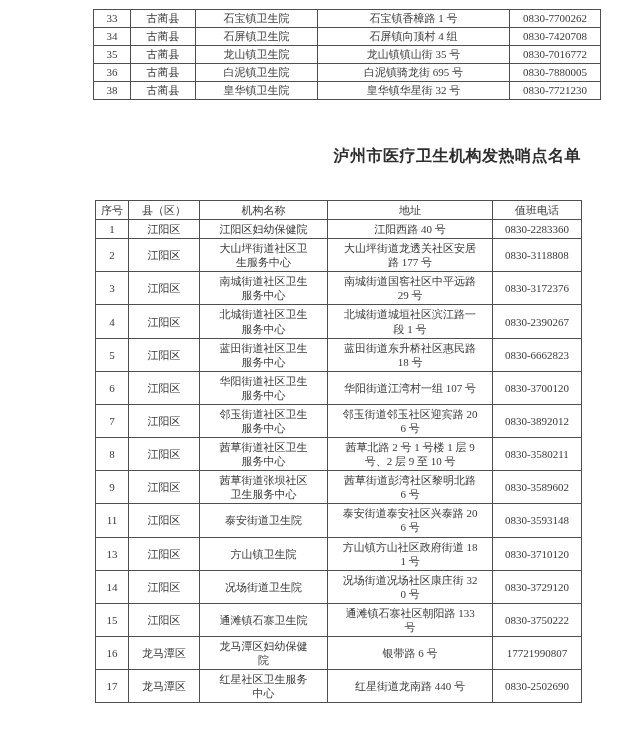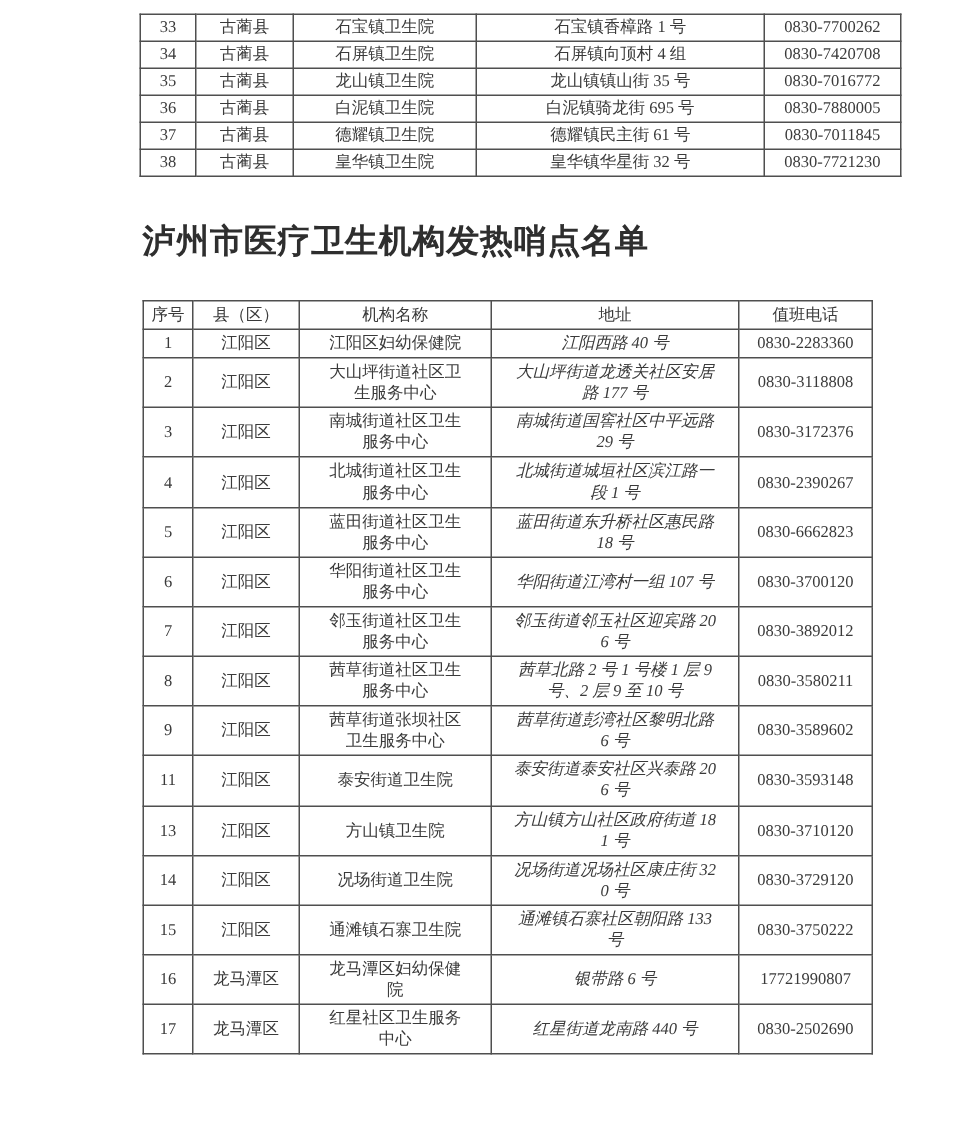--- a/index.html
+++ b/index.html
@@ -31,27 +31,27 @@
     word-break:break-all;
     overflow:hidden;
   }
   
   #top-table{left:93px;top:9px;width:507px;padding-left:24px;}
   #top-table td{height:18px;padding:0 2px;}
   
   #main-table{left:95px;top:180px;width:486px;margin-top:20px;}
   #main-table th{height:19px;}
   #main-table td.c2{padding:2px 15px;font-family:Liberation Serif, serif;}
-  #main-table td.c3{padding:2px 12px;font-style:italic;}
+  #main-table td.c3{padding:2px 12px;}
   
   #section-title{
     position:absolute;
     left:95px;top:146px;width:486px;
-    text-align:left;
-    font-size:22px;
+    text-align:right;
+    font-size:16px;
     font-weight:bold;
     color:#2e2e2e;
     letter-spacing:0.5px;
     white-space:nowrap;
   }
 </style>
 </head>
 <body>
 
 <table id="top-table">
@@ -85,27 +85,20 @@
         <td class="c4">0830-7016772</td>
       </tr>
       <tr>
         <td class="c0">36</td>
         <td class="c1">古蔺县</td>
         <td class="c2">白泥镇卫生院</td>
         <td class="c3">白泥镇骑龙街 695 号</td>
         <td class="c4">0830-7880005</td>
       </tr>
       <tr>
-        <td class="c0">37</td>
-        <td class="c1">古蔺县</td>
-        <td class="c2">德耀镇卫生院</td>
-        <td class="c3">德耀镇民主街 61 号</td>
-        <td class="c4">0830-7011845</td>
-      </tr>
-      <tr>
         <td class="c0">38</td>
         <td class="c1">古蔺县</td>
         <td class="c2">皇华镇卫生院</td>
         <td class="c3">皇华镇华星街 32 号</td>
         <td class="c4">0830-7721230</td>
       </tr>
     </tbody>
 </table>
 
 <div id="section-title">泸州市医疗卫生机构发热哨点名单</div>

